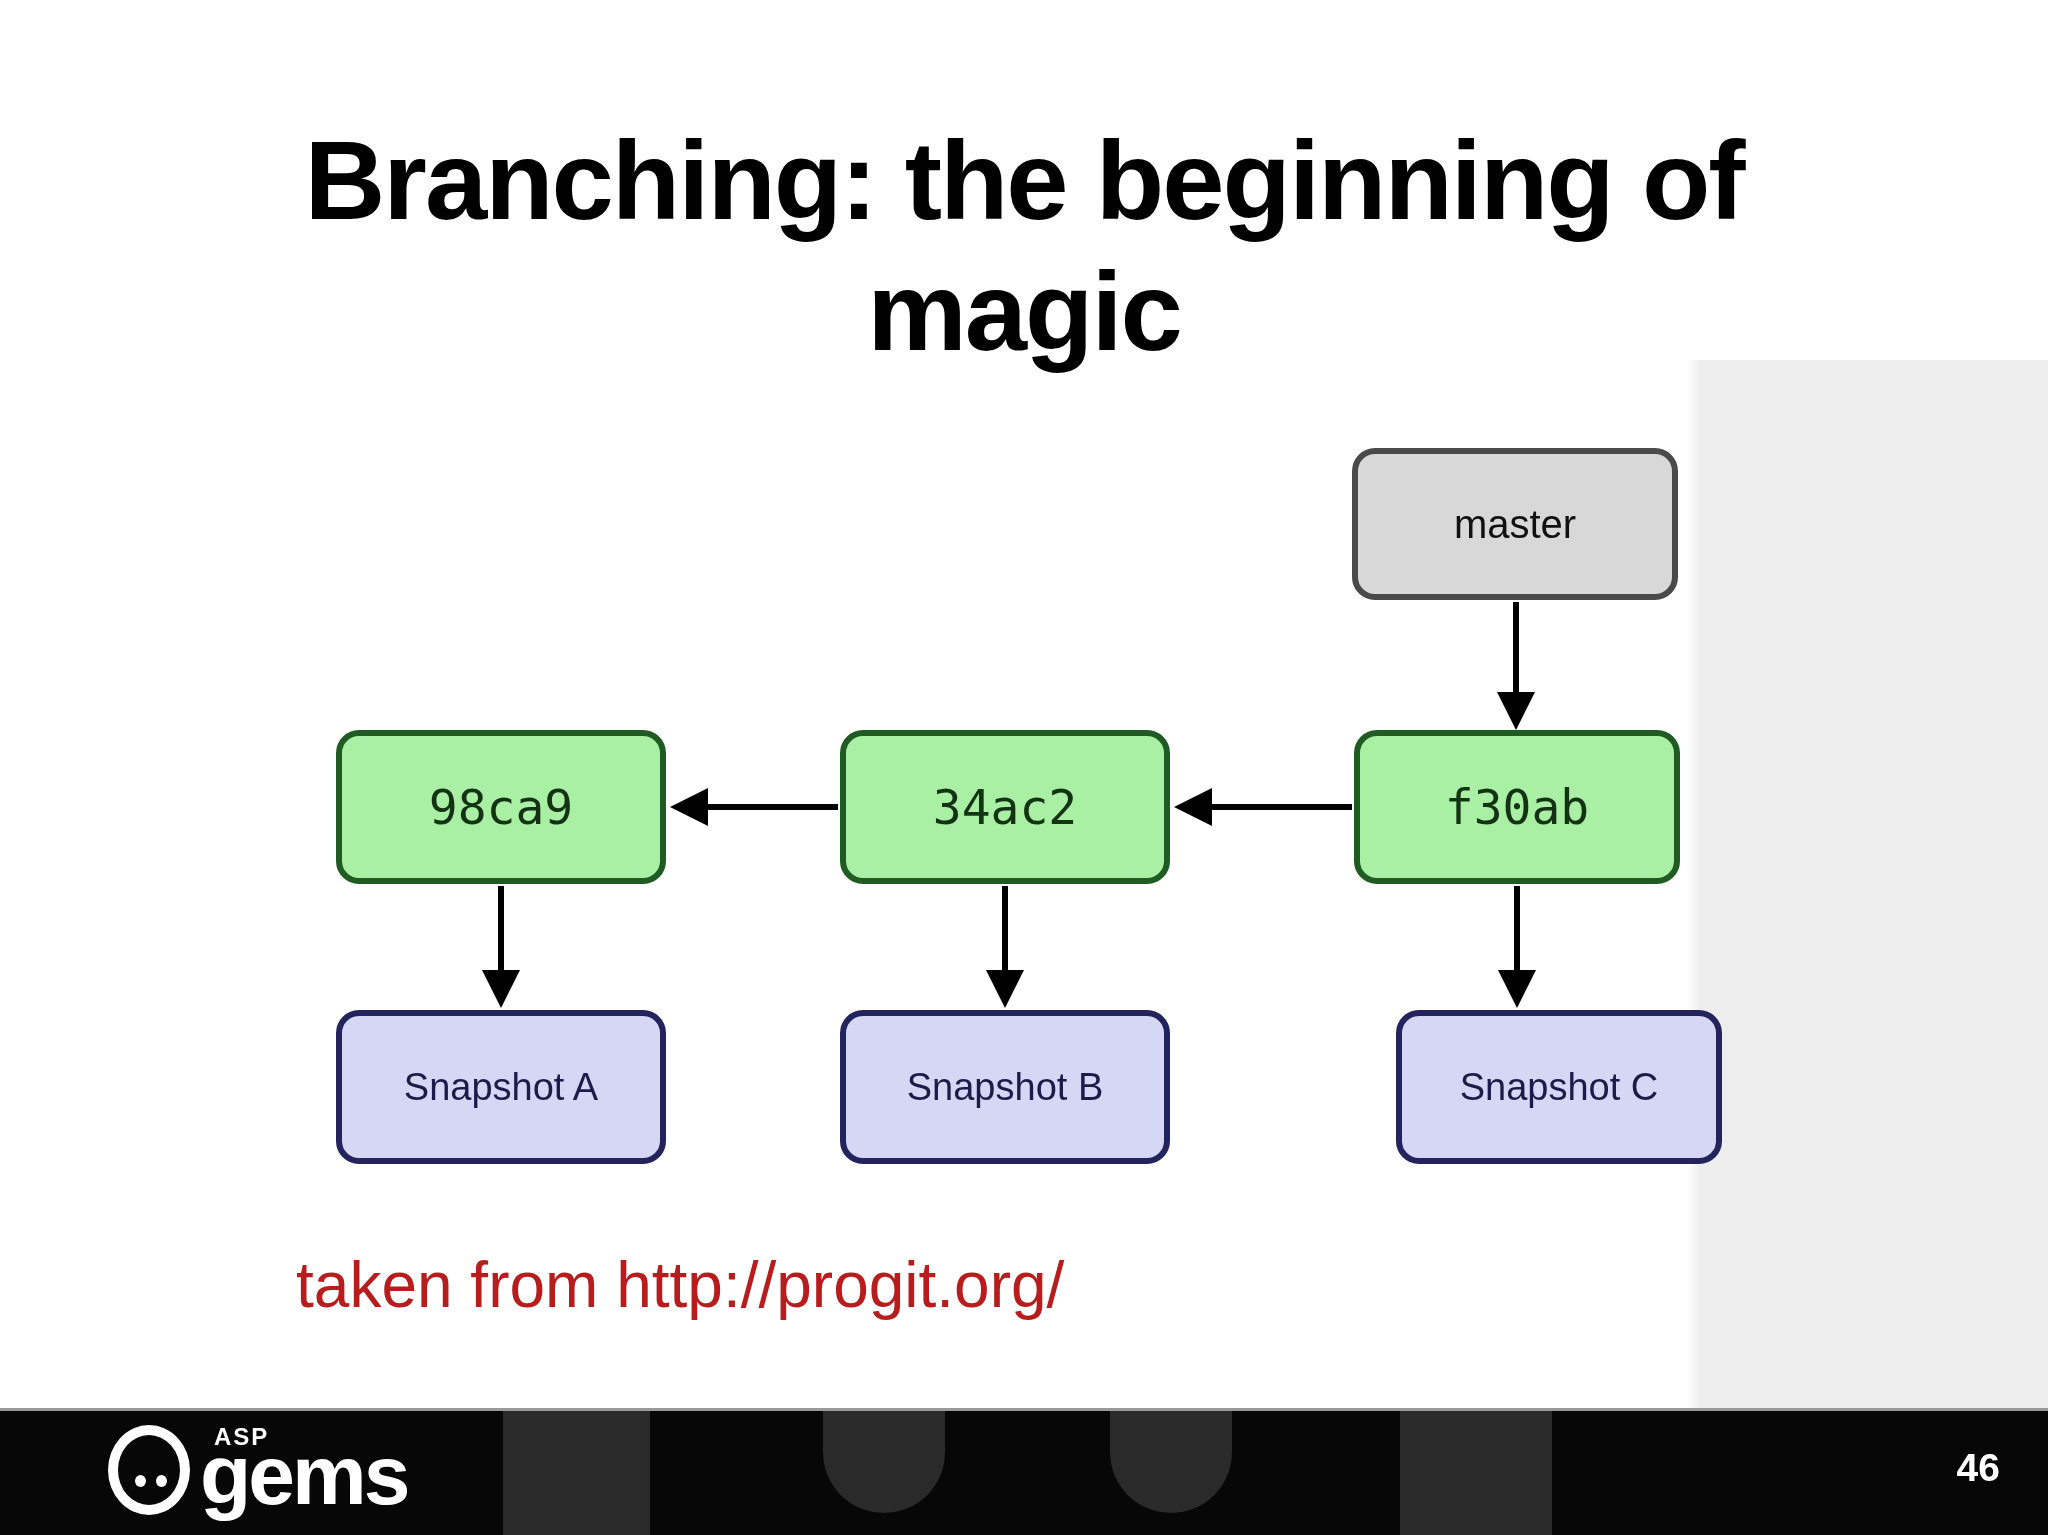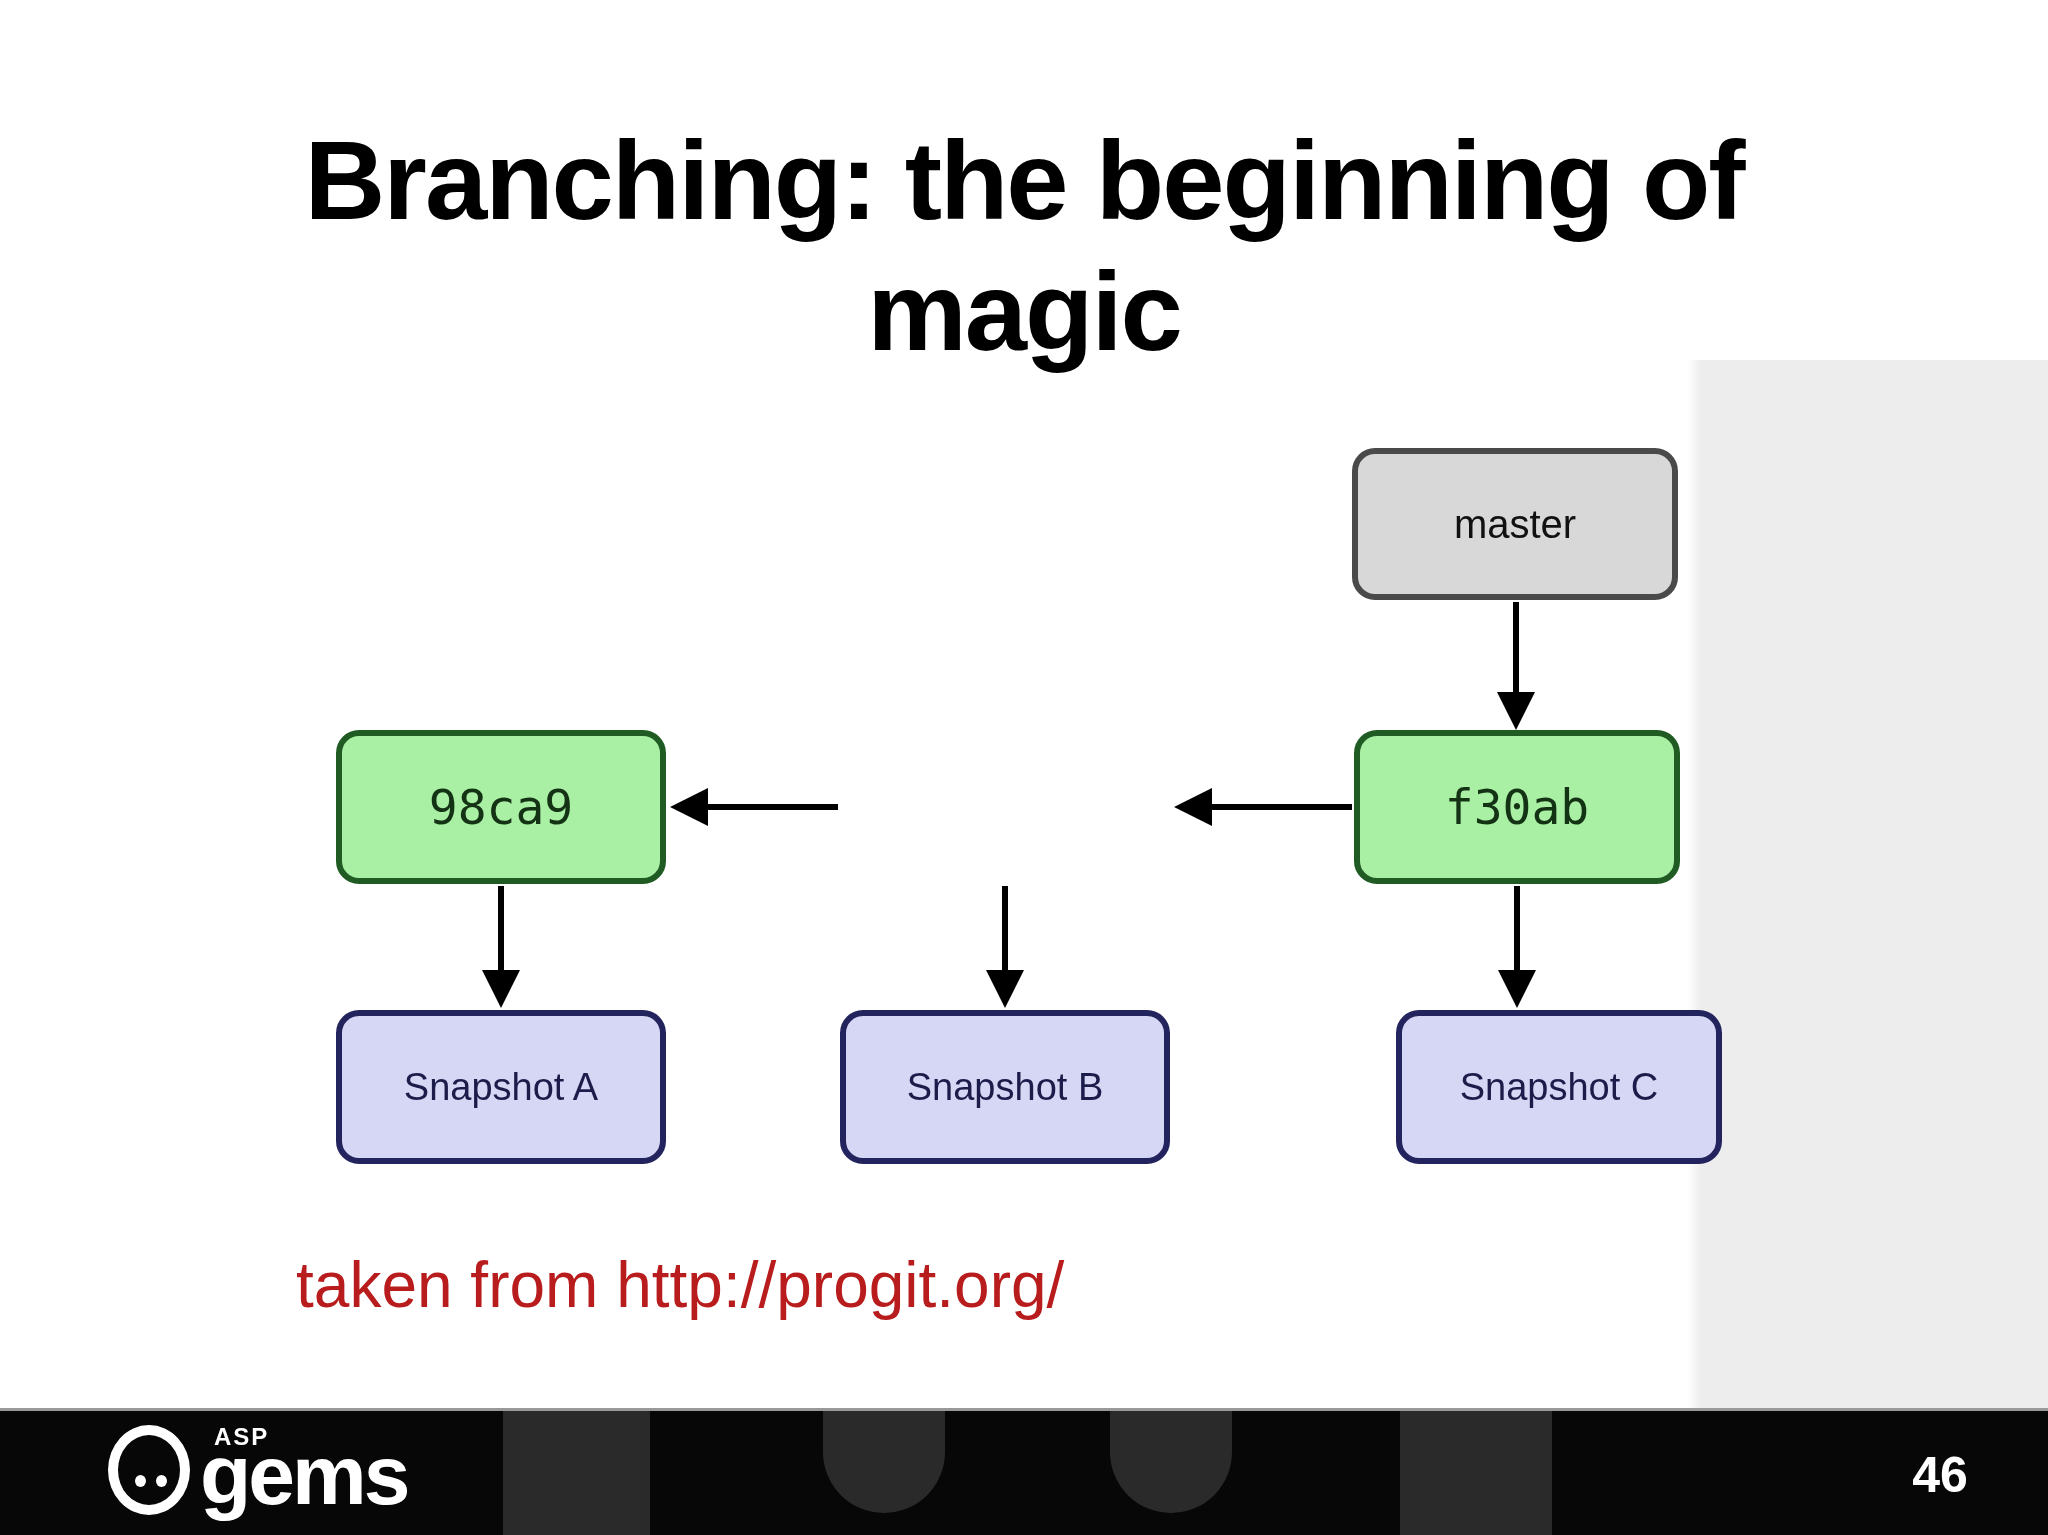--- a/index.html
+++ b/index.html
@@ -72,22 +72,22 @@
   .brand-top{
     position:absolute;left:214px;top:12px;
     font-size:24px;font-weight:bold;letter-spacing:2px;
   }
   .brand-name{
     position:absolute;left:200px;top:22px;
     font-size:84px;font-weight:bold;letter-spacing:-3px;line-height:1;
   }
   .page-number{
     position:absolute;left:1880px;top:1446px;width:120px;
-    text-align:center;
-    font-size:50px;font-weight:bold;color:var(--footer_text,#fff);
+    text-align:right;
+    font-size:39px;font-weight:bold;color:var(--footer_text,#fff);
   }
 </style>
 </head>
 <body>
 
 <div class="slide">
 
   <div class="right-panel"></div>
 
   <h1 class="page-title">Branching: the beginning of magic</h1>
@@ -119,20 +119,23 @@
     </g>
   </svg>
 
   <div class="node branch-node" style="left:1352px;top:448px;width:326px;height:152px;">
     <span>master</span>
   </div>
 
   <div class="node commit-node" style="left:336px;top:730px;width:330px;height:154px;">
     <span>98ca9</span>
   </div>
+  <div class="node commit-node" style="left:840px;top:730px;width:330px;height:154px;">
+    <span>34ac2</span>
+  </div>
   <div class="node commit-node" style="left:1354px;top:730px;width:326px;height:154px;">
     <span>f30ab</span>
   </div>
 
   <div class="node snapshot-node" style="left:336px;top:1010px;width:330px;height:154px;">
     <span>Snapshot A</span>
   </div>
   <div class="node snapshot-node" style="left:840px;top:1010px;width:330px;height:154px;">
     <span>Snapshot B</span>
   </div>

